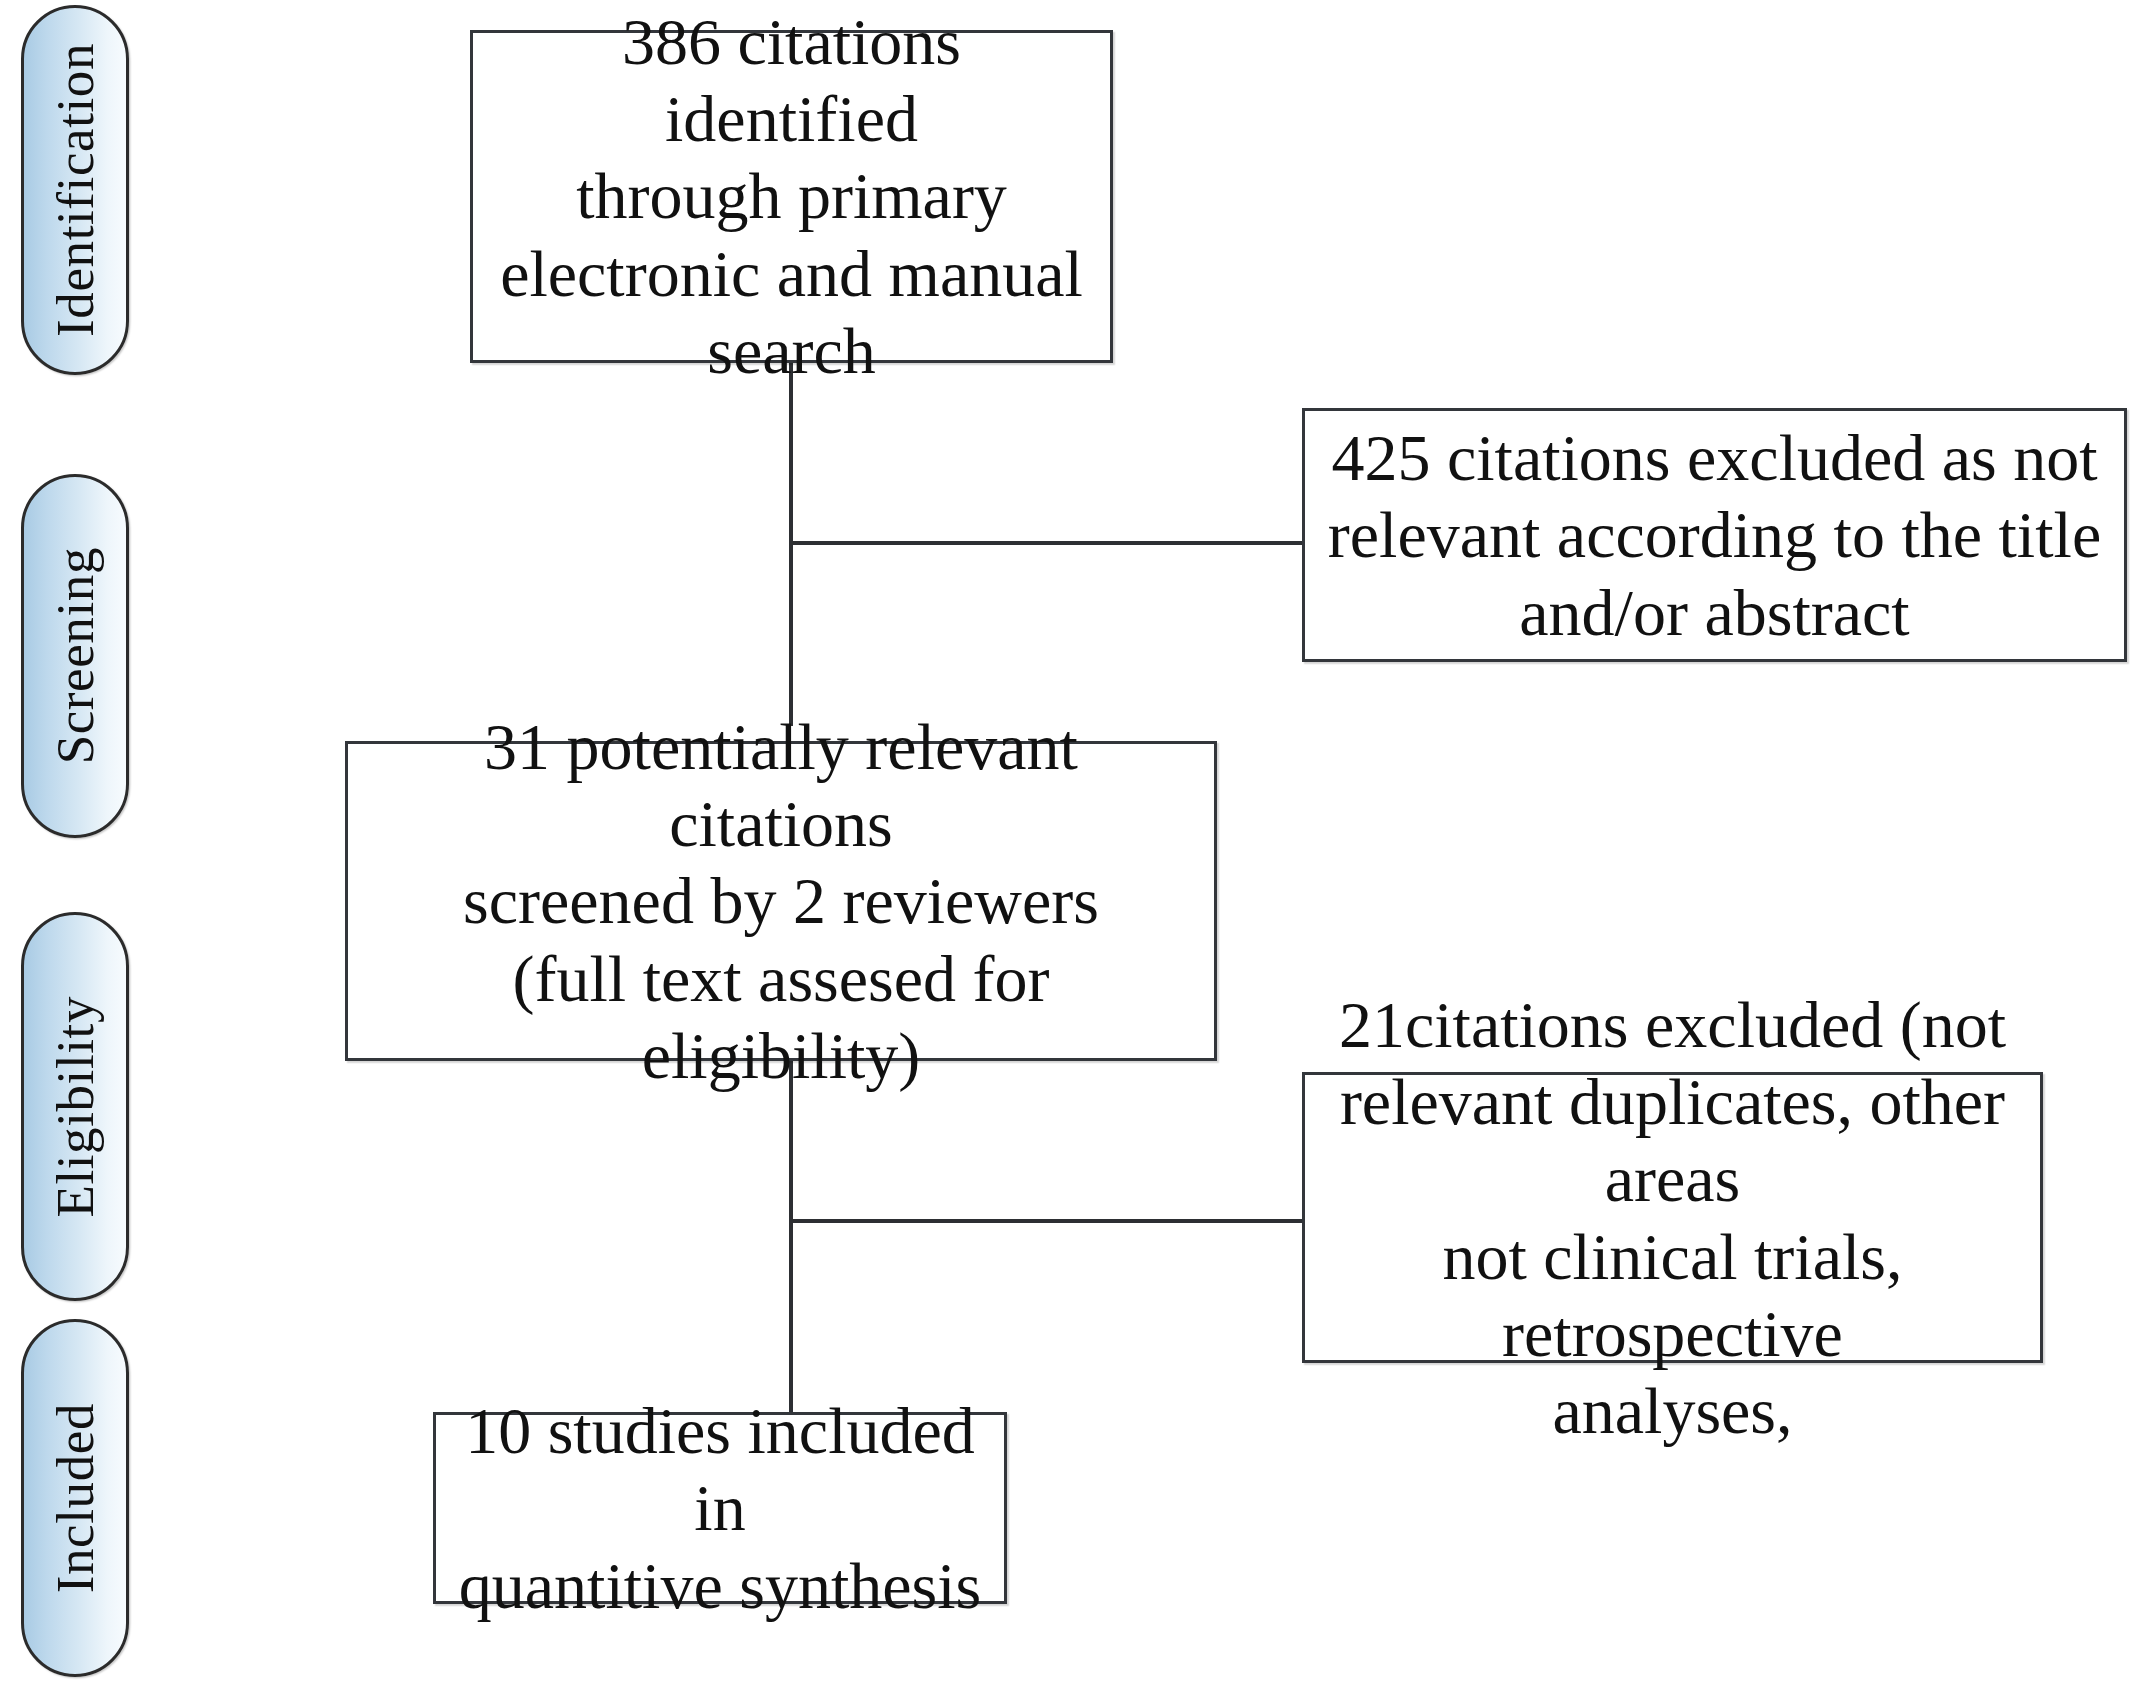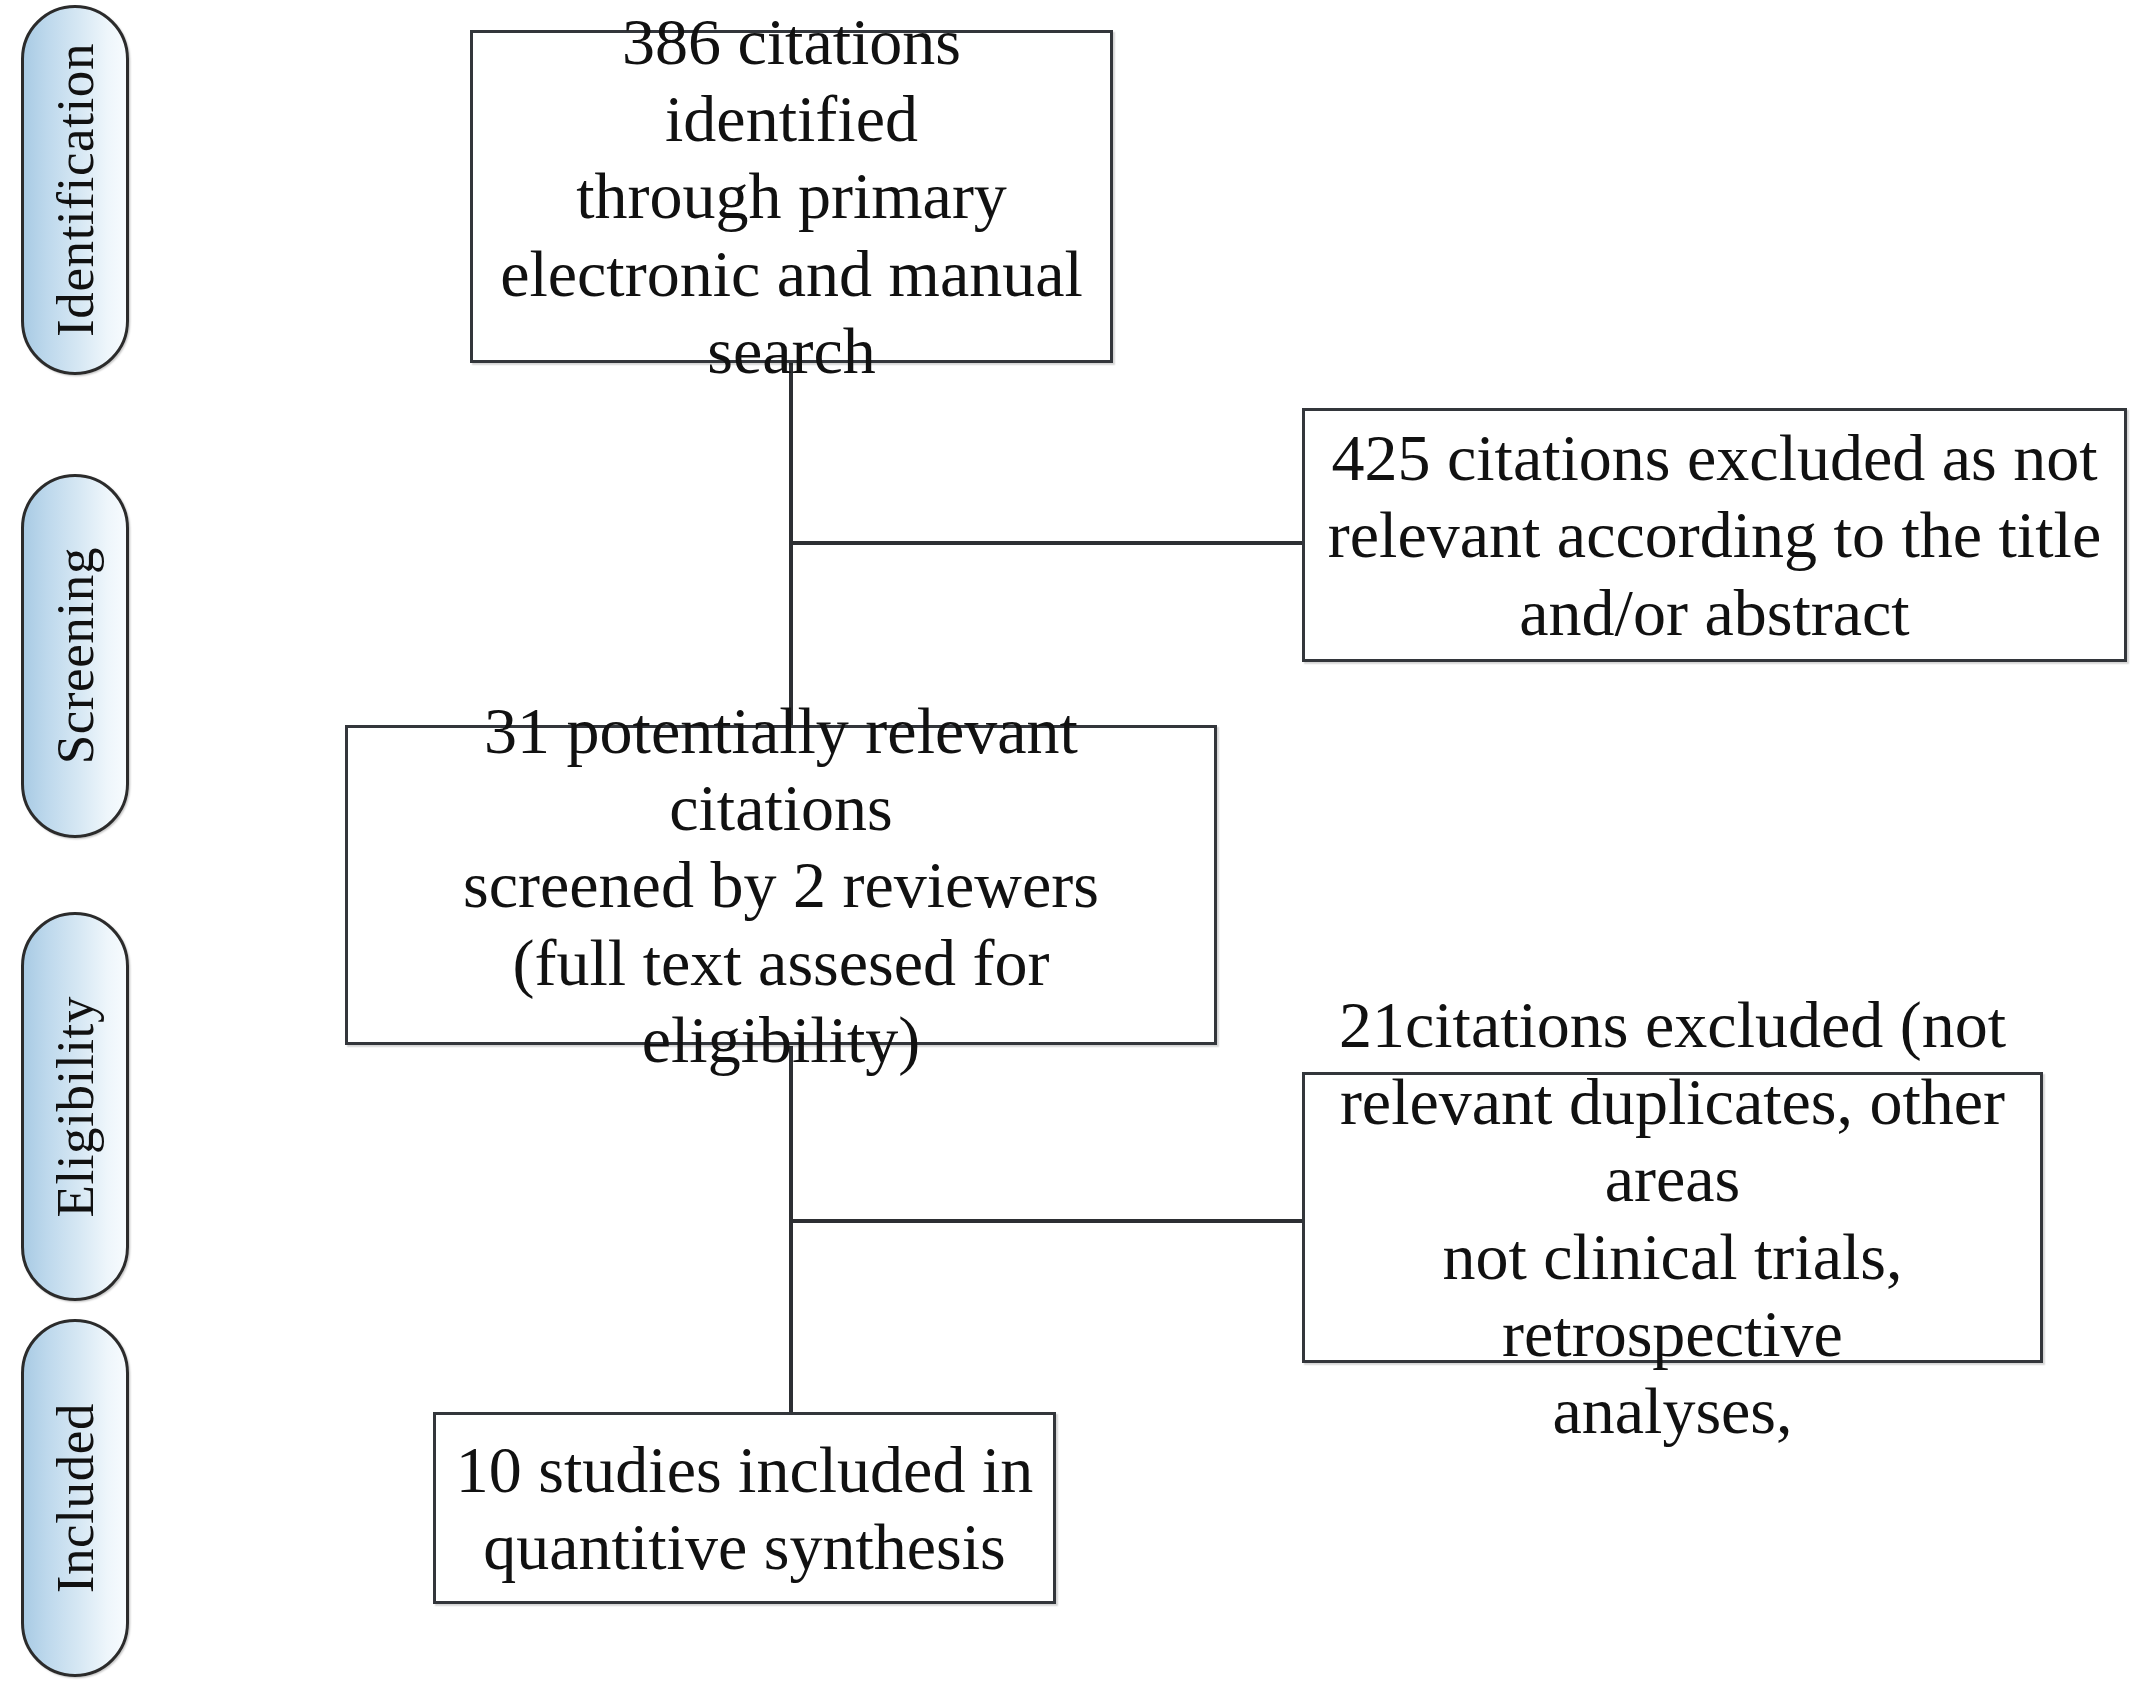--- a/index.html
+++ b/index.html
@@ -105,33 +105,33 @@
 electronic and manual
 search</div>
   </div>
 
   <div class="box" style="left:1302px; top:408px; width:825px; height:254px;">
     <div class="box-text">425 citations excluded as not
 relevant according to the title
 and/or abstract</div>
   </div>
 
-  <div class="box" style="left:345px; top:725px; width:872px; height:320px;">
+  <div class="box" style="left:345px; top:741px; width:872px; height:320px;">
     <div class="box-text">31 potentially relevant citations
 screened by 2 reviewers
 (full text assesed for
 eligibility)</div>
   </div>
 
   <div class="box" style="left:1302px; top:1072px; width:741px; height:291px;">
     <div class="box-text">21citations excluded (not
 relevant duplicates, other areas
 not clinical trials, retrospective
 analyses,</div>
   </div>
 
-  <div class="box" style="left:433px; top:1412px; width:623px; height:192px;">
+  <div class="box" style="left:433px; top:1412px; width:574px; height:192px;">
     <div class="box-text">10 studies included in
 quantitive synthesis</div>
   </div>
 
 </div>
 
 
 </body></html>

